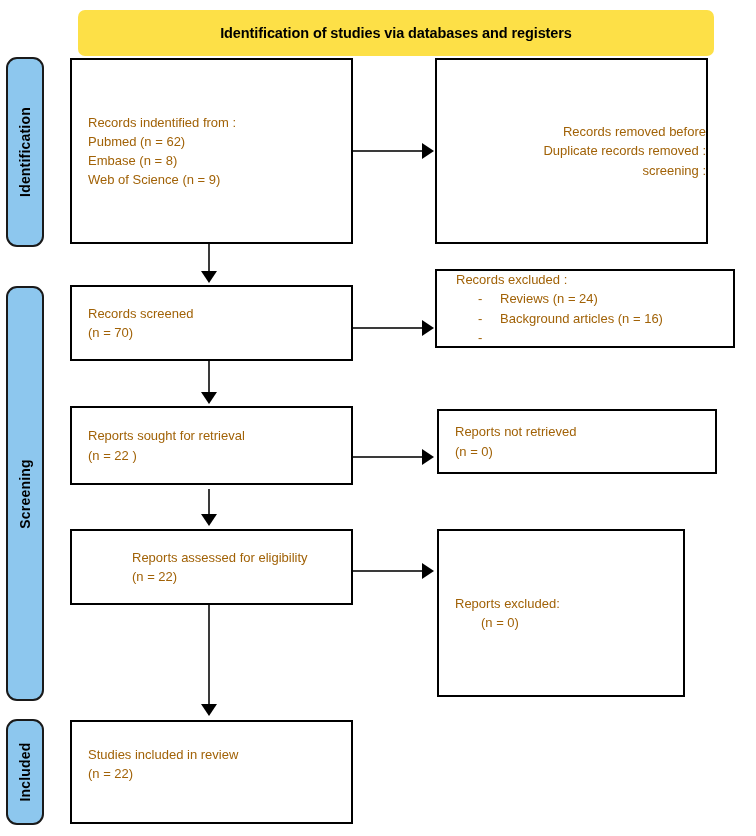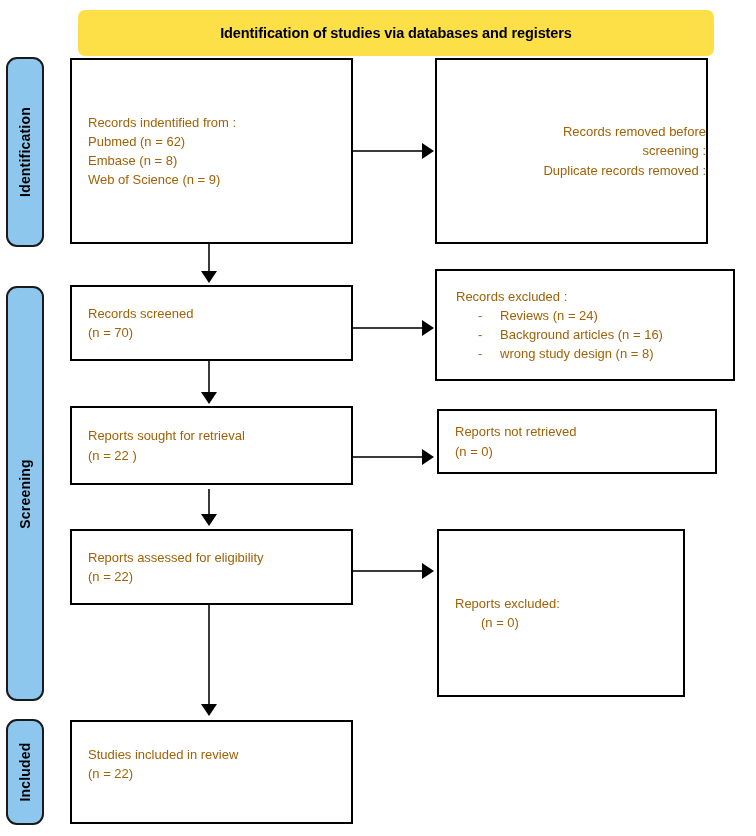--- a/index.html
+++ b/index.html
@@ -165,57 +165,56 @@
   </div>
 
   <div class="connector">
     <div class="h-line" style="left:353px; top:150px; width:70px;"></div>
     <div class="arrow-right" style="left:422px; top:143px;"></div>
   </div>
 
   <div class="flow-box" style="left:435px; top:58px; width:273px; height:186px;text-align:right;">
     <div class="box-body">
       <div class="box-line">Records removed before</div>
+      <div class="box-line">Duplicate records removed :</div>
       <div class="box-line">screening :</div>
-      <div class="box-line">Duplicate records removed :</div>
     </div>
   </div>
 
   <div class="connector">
     <div class="v-line" style="left:208px; top:244px; height:33px;"></div>
     <div class="arrow-down" style="left:201px; top:271px;"></div>
   </div>
 
   <div class="flow-box" style="left:70px; top:285px; width:283px; height:76px;">
     <div class="box-body">
       <div class="box-line">Records screened</div>
       <div class="box-line">(n = 70)</div>
     </div>
   </div>
 
   <div class="connector">
     <div class="h-line" style="left:353px; top:327px; width:70px;"></div>
     <div class="arrow-right" style="left:422px; top:320px;"></div>
   </div>
 
-  <div class="flow-box" style="left:435px; top:269px; width:300px; height:112px;">
+  <div class="flow-box" style="left:435px; top:269px; width:300px; height:79px;">
     <div class="box-body" style="padding-left:19px;">
       <div class="box-line">Records excluded :</div>
       <ul class="bullet-list">
         <li class="bullet-row">
           <span class="bullet-dash">-</span>
           <span>Reviews (n = 24)</span>
         </li>
         <li class="bullet-row">
           <span class="bullet-dash">-</span>
           <span>Background articles (n = 16)</span>
         </li>
         <li class="bullet-row">
           <span class="bullet-dash">-</span>
-          <span>wrong study design (n = 8)</span>
         </li>
       </ul>
     </div>
   </div>
 
   <div class="connector">
     <div class="v-line" style="left:208px; top:361px; height:37px;"></div>
     <div class="arrow-down" style="left:201px; top:392px;"></div>
   </div>
 
@@ -236,21 +235,21 @@
       <div class="box-line">Reports not retrieved</div>
       <div class="box-line">(n = 0)</div>
     </div>
   </div>
 
   <div class="connector">
     <div class="v-line" style="left:208px; top:489px; height:31px;"></div>
     <div class="arrow-down" style="left:201px; top:514px;"></div>
   </div>
 
-  <div class="flow-box" style="left:70px; top:529px; width:283px; height:76px;">
+  <div class="flow-box" style="left:70px; top:529px; width:283px; height:76px;padding-left:44px;">
     <div class="box-body">
       <div class="box-line">Reports assessed for eligibility</div>
       <div class="box-line">(n = 22)</div>
     </div>
   </div>
 
   <div class="connector">
     <div class="h-line" style="left:353px; top:570px; width:70px;"></div>
     <div class="arrow-right" style="left:422px; top:563px;"></div>
   </div>

